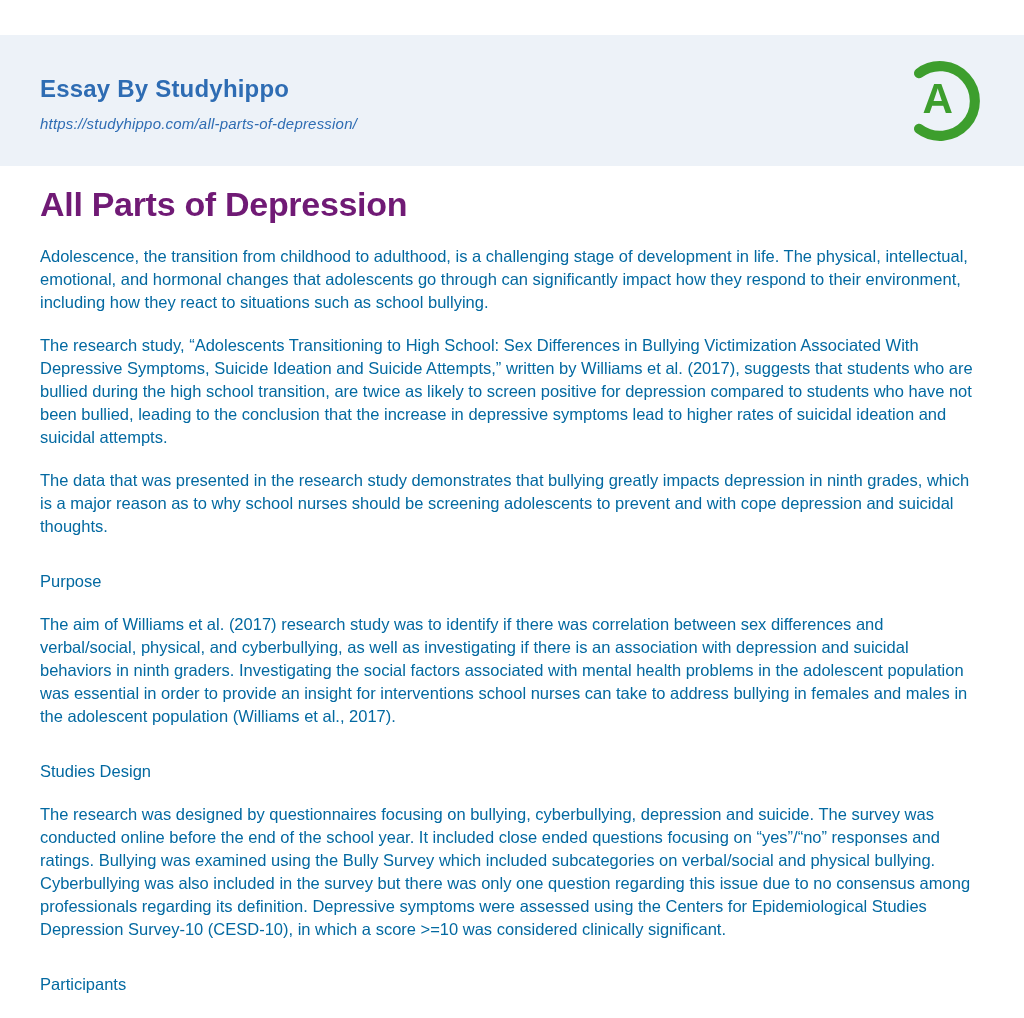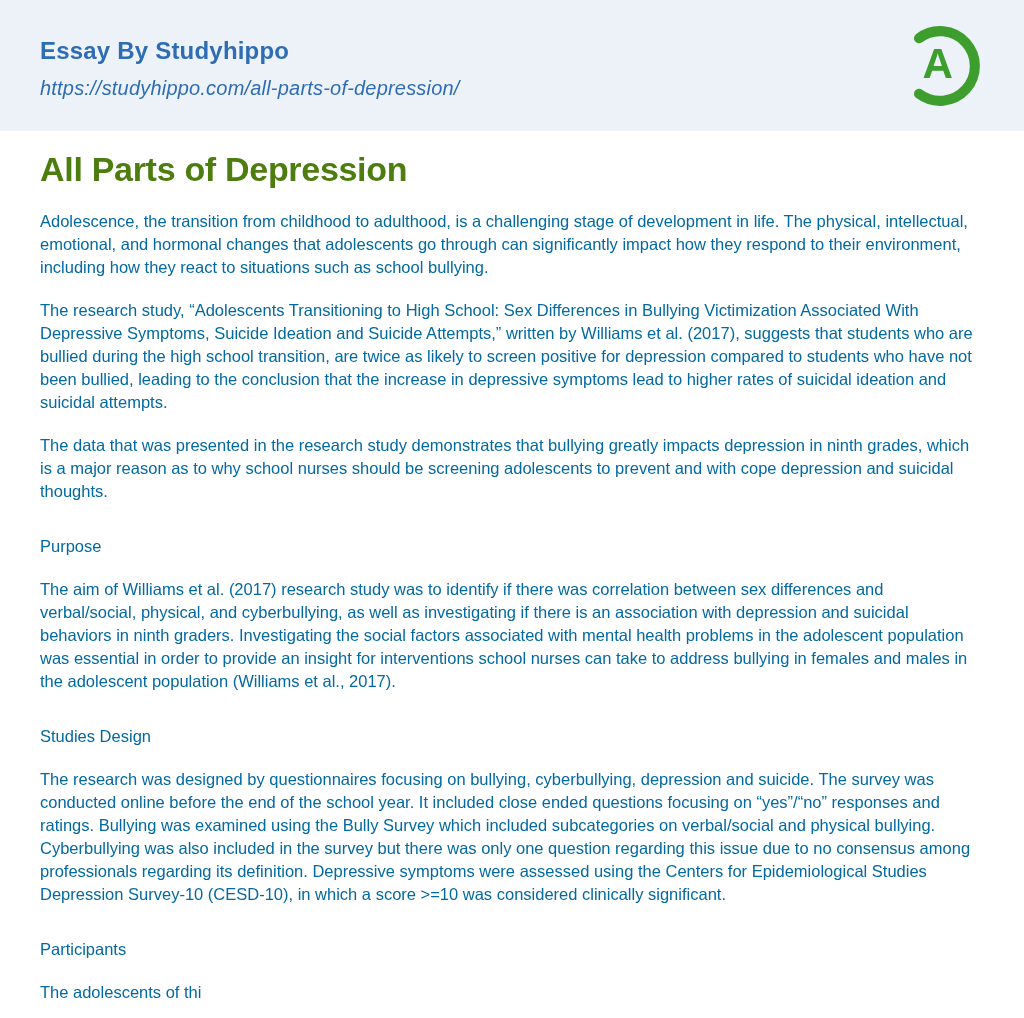--- a/index.html
+++ b/index.html
@@ -10,44 +10,45 @@
     overflow: hidden;
   }
   .page-header {
     width: 100%;
     height: 131px;
     background: #edf2f8;
     display: flex;
     align-items: center;
     justify-content: space-between;
     padding: 0 40px 0 40px;
+    margin-top: 35px;
   }
   .header-text { display: flex; flex-direction: column; gap: 12px; padding-top: 6px; }
   .site-title {
     font-size: 24px;
     font-weight: bold;
     color: #2e6cb3;
     letter-spacing: 0.2px;
   }
   .site-url {
-    font-size: 20px;
+    font-size: 15px;
     font-style: italic;
     color: #2e6cb3;
     text-decoration: none;
     letter-spacing: 0.2px;
   }
   .logo { width: 88px; height: 88px; display: block; cursor: pointer; }
   .article {
     padding: 17px 40px 0 40px;
   }
   .article-title {
     font-size: 34px;
     line-height: 42px;
     font-weight: 800;
-    color: #4d7c0f;
+    color: #701a75;
     letter-spacing: -0.3px;
     margin-bottom: 10px;
   }
   .article p, .article h2 {
     font-size: 16.5px;
     line-height: 23px;
     font-weight: 400;
     color: #0369a1;
     margin: 20px 0;
     max-width: 944px;

